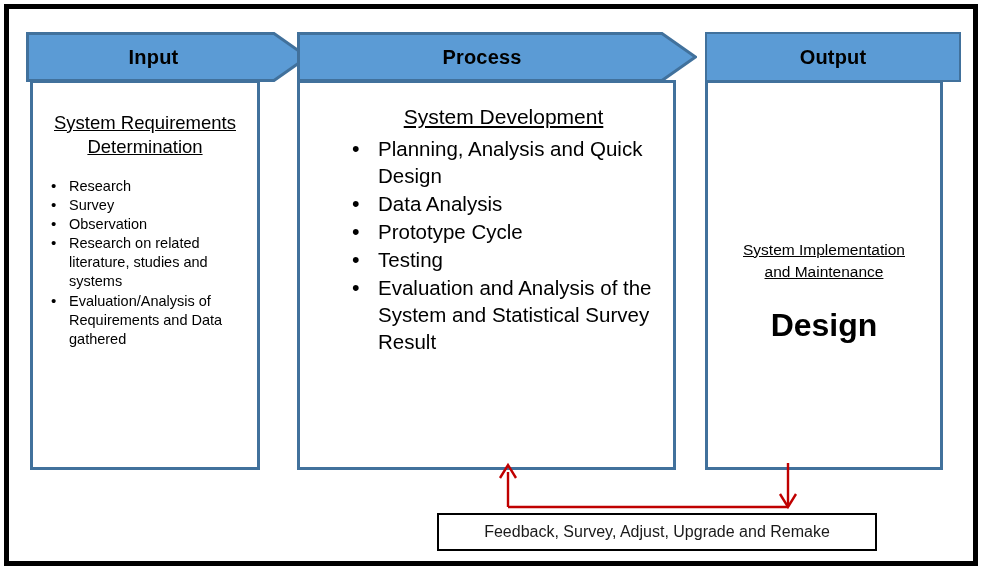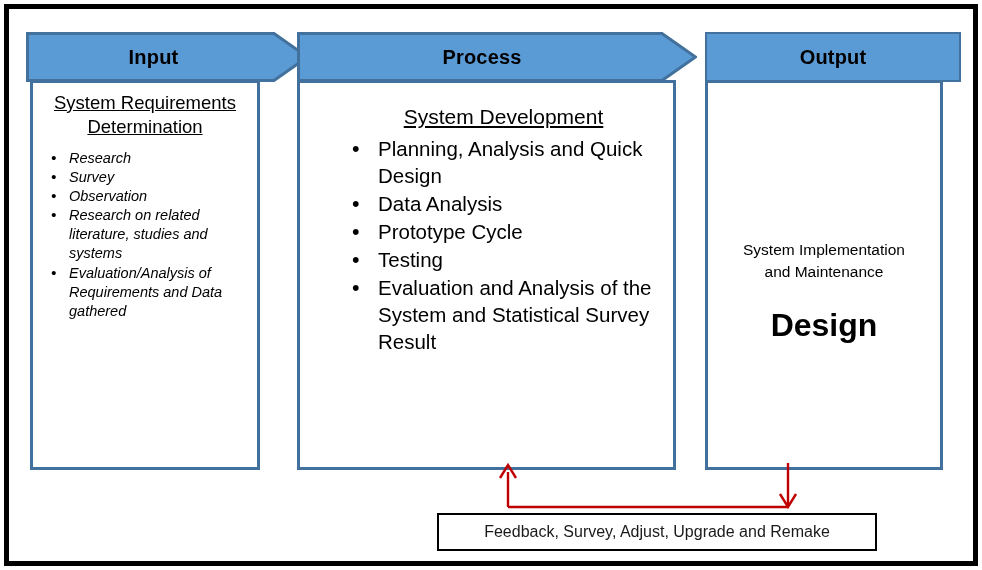--- a/index.html
+++ b/index.html
@@ -96,30 +96,29 @@
     left: 4px;
     top: -1px;
     font-size: 1.05em;
     line-height: 1.32;
   }
 
   
   #input-body-inner {
     position: absolute;
     left: 10px;
-    top: 8px;
+    top: 28px;
     right: 10px;
   }
   #input-heading {
     font-size: 18.5px;
   }
   #input-bullets {
-    margin-top: 9px;
+    margin-top: 17px;
     font-size: 14.5px;
-    font-style: italic;
   }
   #input-bullets > li {
     padding-left: 26px;
     margin-bottom: 0px;
   }
   #input-bullets > li::before { left: 8px; }
 
   
   #process-body-inner {
     position: absolute;
@@ -146,20 +145,21 @@
     position: absolute;
     left: 8px;
     right: 8px;
     top: 156px;
     text-align: center;
   }
   #output-subtitle-line1,
   #output-subtitle-line2 {
     display: block;
     font-size: 15.5px;
+    text-decoration: underline;
     line-height: 1.45;
     color: #000000;
   }
   #output-main {
     margin-top: 22px;
     font-size: 32px;
     font-weight: bold;
     line-height: 1.2;
     color: #000000;
   }

